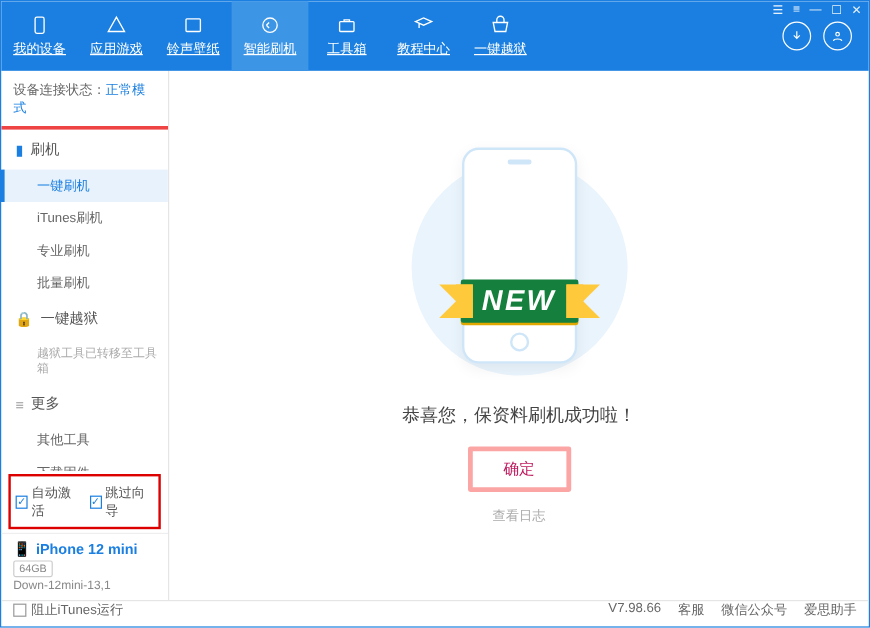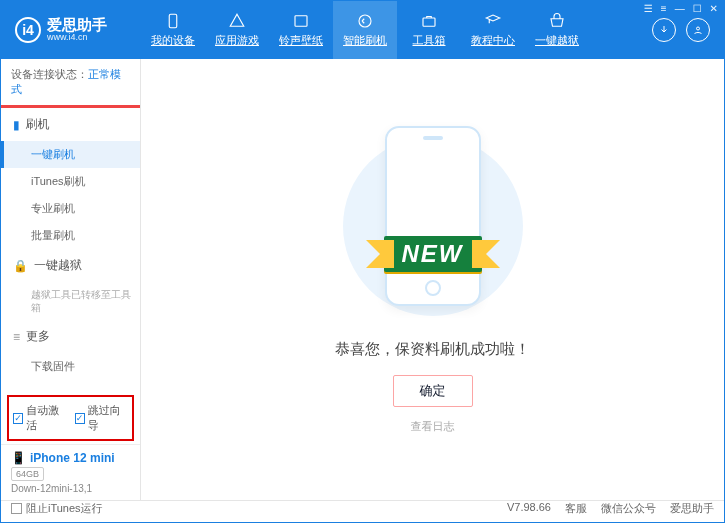--- a/index.html
+++ b/index.html
@@ -41,44 +41,37 @@
 .phone-illus { width: 140px; height: 200px; position: relative; margin-bottom: 14px; }
 .circle-bg { position: absolute; width: 180px; height: 180px; border-radius: 50%; background: #eaf4fd; left: 50%; top: 10px; transform: translateX(-50%); }
 .phone { position: absolute; left: 50%; top: 0; transform: translateX(-50%); width: 96px; height: 180px; background: #fff; border-radius: 14px; border: 2px solid #cfe6f9; box-shadow: 0 4px 12px rgba(0,0,0,0.06); }
 .phone::before { content: ""; position: absolute; top: 8px; left: 50%; transform: translateX(-50%); width: 20px; height: 4px; background: #cfe6f9; border-radius: 2px; }
 .phone::after { content: ""; position: absolute; bottom: 8px; left: 50%; transform: translateX(-50%); width: 12px; height: 12px; border: 2px solid #cfe6f9; border-radius: 50%; }
 .ribbon { position: absolute; left: 50%; top: 110px; transform: translateX(-50%); background: #15803d; color: #fff; font-weight: 900; font-size: 24px; font-style: italic; letter-spacing: 2px; padding: 4px 18px; border-radius: 2px; box-shadow: 0 2px 0 #e0a800; }
 .ribbon::before, .ribbon::after { content: ""; position: absolute; top: 4px; width: 0; height: 0; border: 14px solid #ffc93c; }
 .ribbon::before { left: -18px; border-left-color: transparent; }
 .ribbon::after { right: -18px; border-right-color: transparent; }
 .success-text { font-size: 15px; color: #444; margin-bottom: 16px; }
-.ok-btn { border: 1px solid #fca5a5; background: #fff; padding: 6px 26px; font-size: 13px; color: #0f172a; cursor: pointer; border-radius: 2px; margin-bottom: 12px; }
+.ok-btn { border: 4px solid #fca5a5; background: #fff; padding: 6px 26px; font-size: 13px; color: #be185d; cursor: pointer; border-radius: 2px; margin-bottom: 12px; }
 .log-link { font-size: 11px; color: #aaa; cursor: pointer; }
 .footer { height: 22px; border-top: 1px solid #e5e5e5; display: flex; padding: 0 10px; font-size: 11px; color: #666; }
 .footer .spacer { flex: 1; }
 .footer .fitem { margin-left: 14px; cursor: pointer; }
 .ft-chk { width: 11px; height: 11px; border: 1px solid #999; display: inline-block; margin-right: 4px; vertical-align: -2px; }
 </style>
 </head>
 <body>
 
 <div class="header">
   <div class="win-controls">
     <span class="win-ctrl">☰</span>
     <span class="win-ctrl">≡</span>
     <span class="win-ctrl">—</span>
     <span class="win-ctrl">☐</span>
     <span class="win-ctrl">✕</span>
-  </div>
-  <div class="logo-area">
-    <div class="logo-circle">i4</div>
-    <div class="logo-text">
-      <span class="logo-title">爱思助手</span>
-      <span class="logo-sub">www.i4.cn</span>
-    </div>
   </div>
   <div class="nav">
     <div class="nav-item">
       <span class="nav-icon">
           <svg viewBox="0 0 24 24" width="18" height="18">
             <rect x="7" y="3" width="10" height="18" rx="2"></rect>
           </svg>
         </span>
       <span>我的设备</span>
     </div>
@@ -163,20 +156,21 @@
       <div class="side-sub">批量刷机</div>
       <div class="side-group">
           <span class="gicon">🔒</span>
           <span>一键越狱</span>
         </div>
       <div class="side-sub muted">越狱工具已转移至工具箱</div>
       <div class="side-group">
           <span class="gicon">≡</span>
           <span>更多</span>
         </div>
+      <div class="side-sub">其他工具</div>
       <div class="side-sub">下载固件</div>
 
     </div>
     <div class="checkbox-row">
       <label class="chk">
           <span class="chk-box">✓</span>
           <span>自动激活</span>
         </label>
       <label class="chk">
           <span class="chk-box">✓</span>

